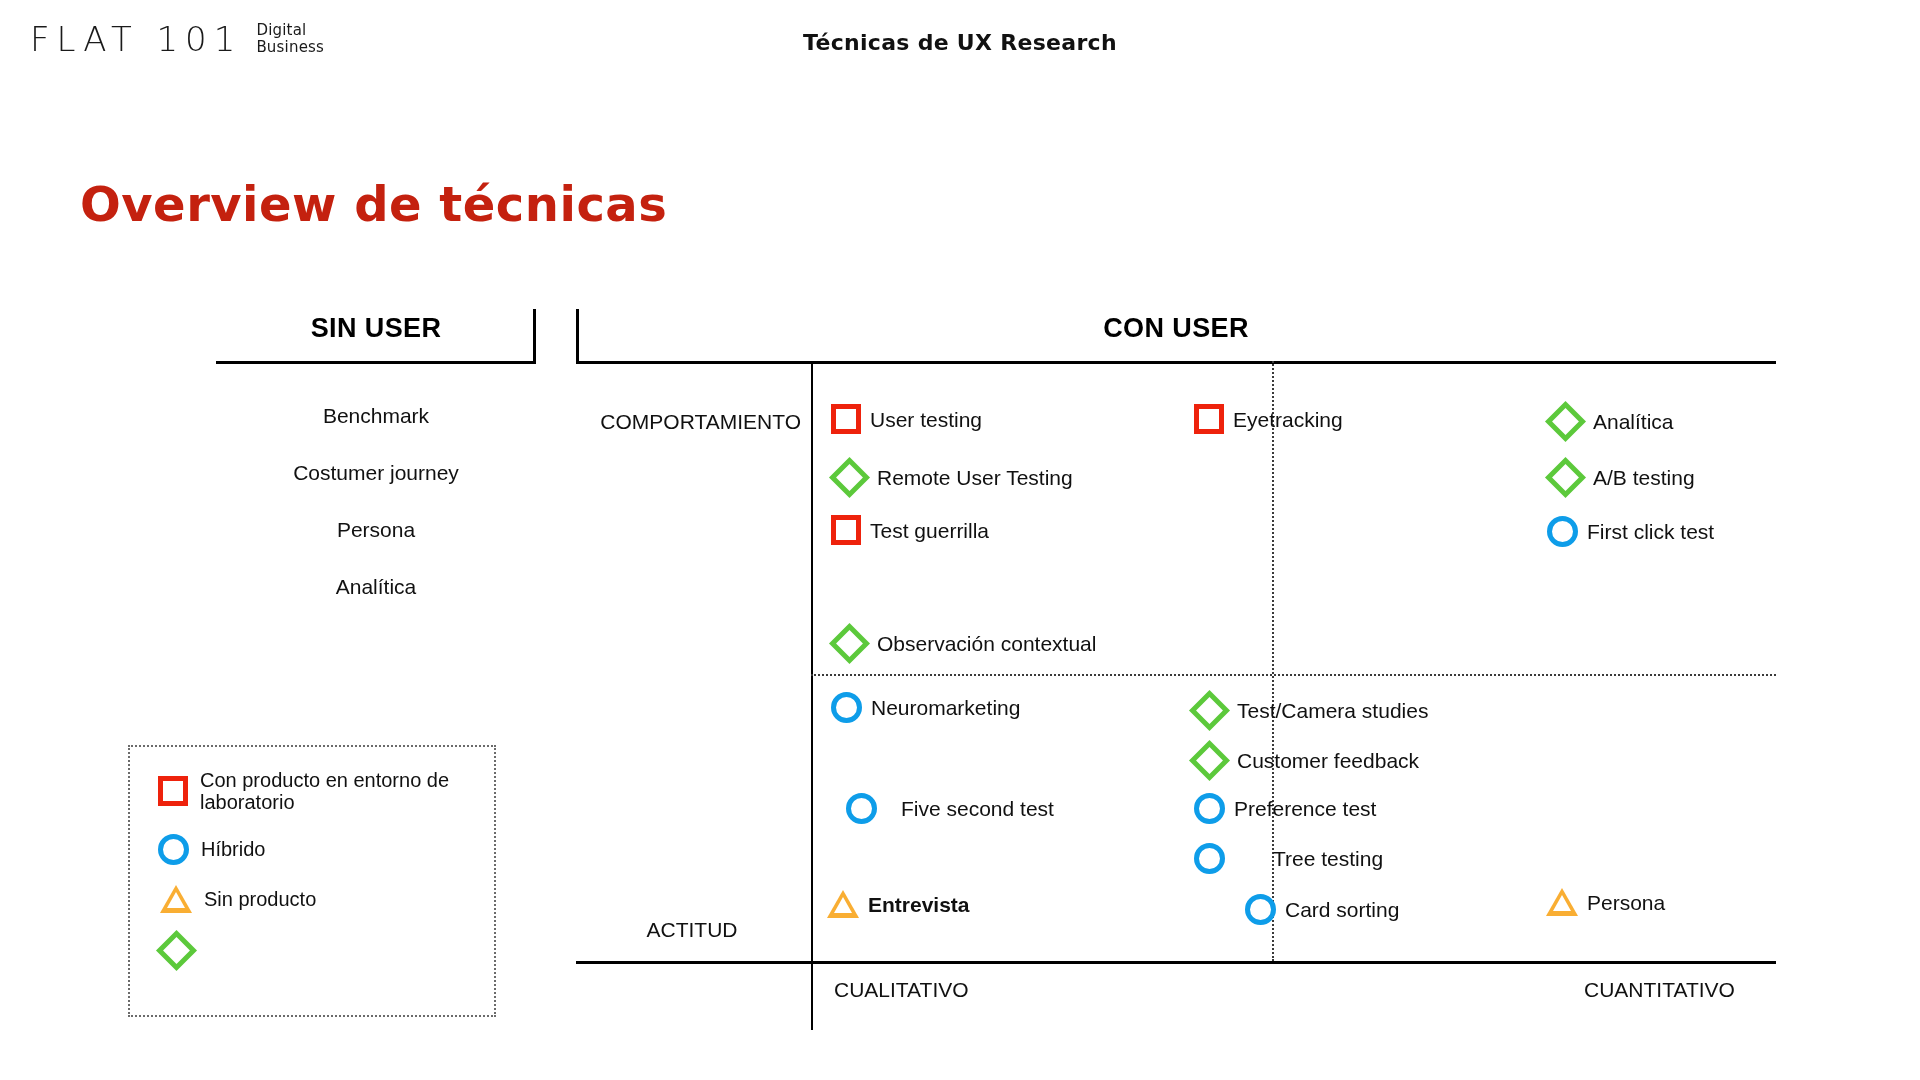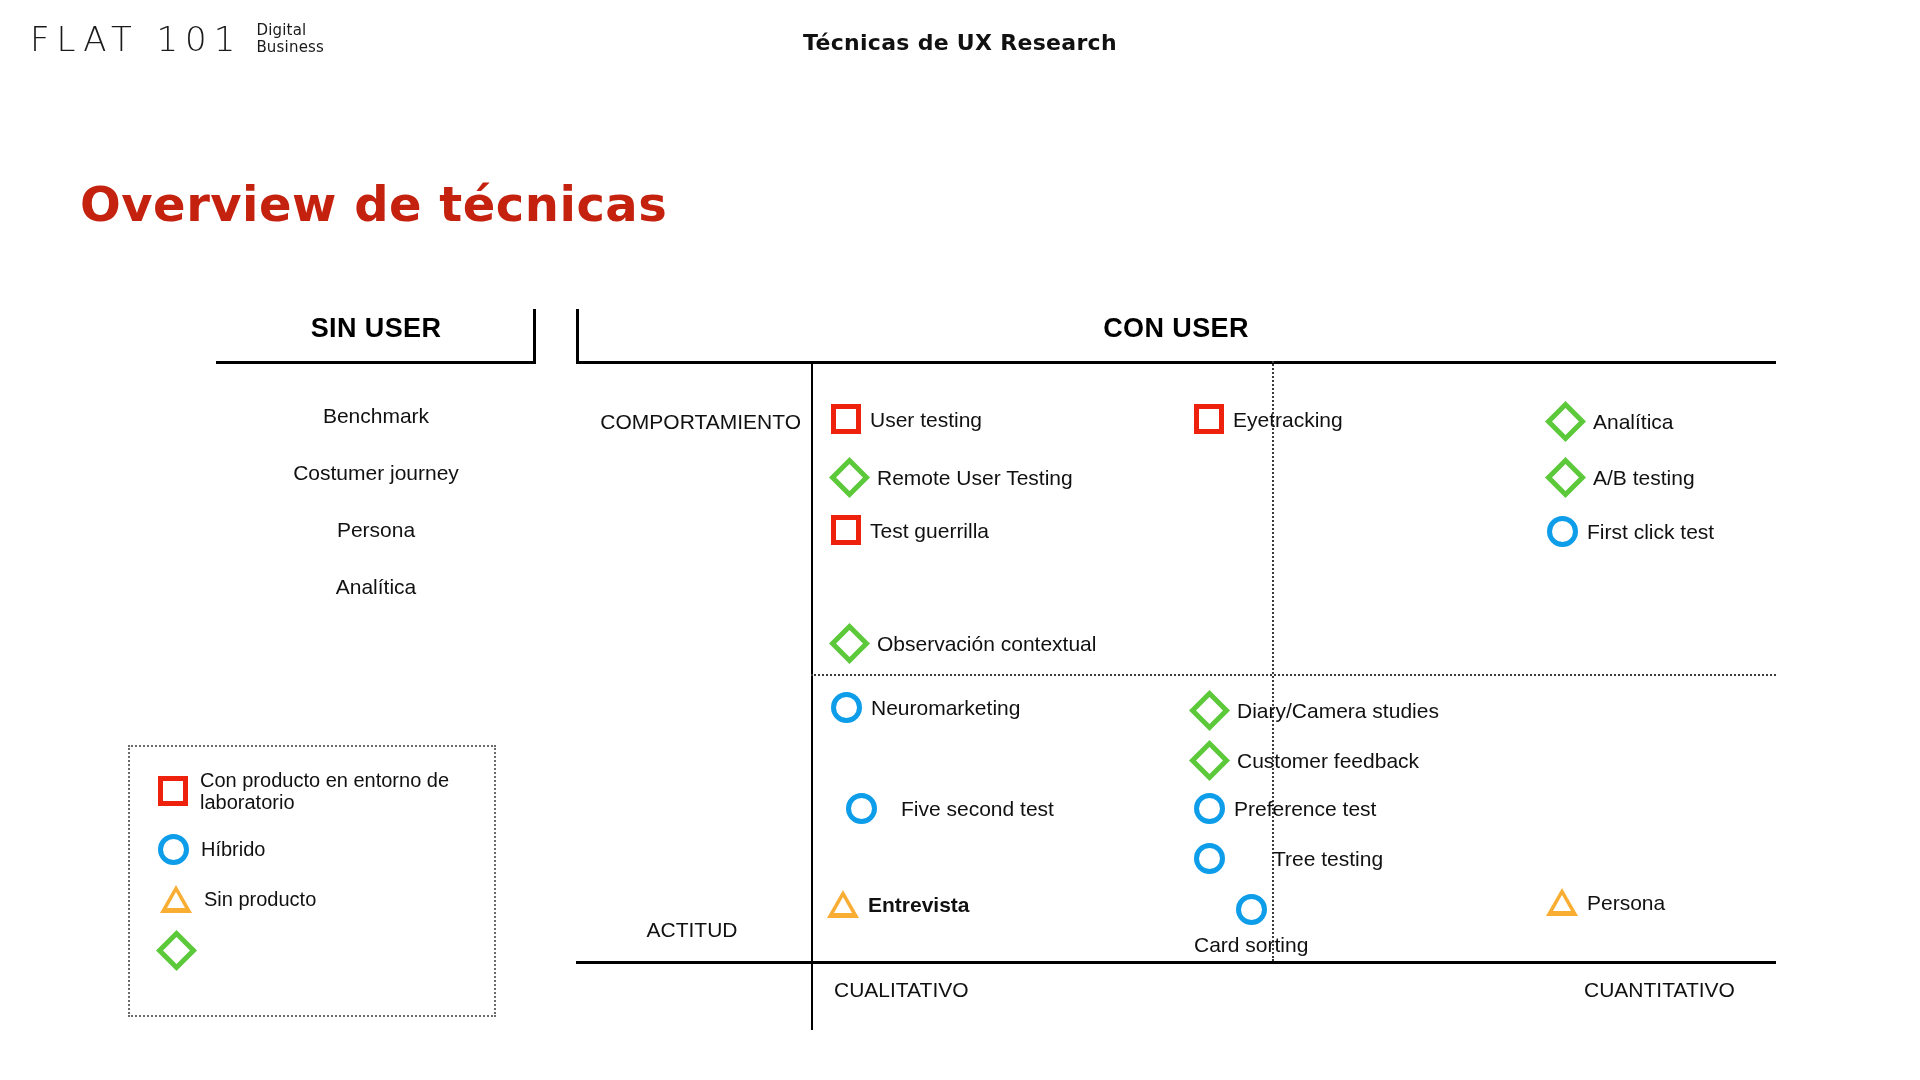--- a/index.html
+++ b/index.html
@@ -297,35 +297,35 @@
     <div class="tech" style="left: 846px; top: 793px; gap: 24px;">
       <span class="mk mk-circle" style="border-color: rgb(14, 157, 233);"></span>
       <span class="tech-label">Five second test</span>
     </div>
     <div class="tech is-highlighted" style="left: 827px; top: 890px;">
       <span class="mk mk-triangle" style="border-bottom-color: rgb(249, 174, 51);"></span>
       <span class="tech-label">Entrevista</span>
     </div>
     <div class="tech" style="left: 1191px; top: 693px;">
       <span class="mk mk-diamond" style="border-color: rgb(92, 201, 59);"></span>
-      <span class="tech-label">Diary/Camera studies</span>
+      <span class="tech-label">Test/Camera studies</span>
     </div>
     <div class="tech" style="left: 1191px; top: 743px;">
       <span class="mk mk-diamond" style="border-color: rgb(92, 201, 59);"></span>
       <span class="tech-label">Customer feedback</span>
     </div>
     <div class="tech" style="left: 1194px; top: 793px;">
       <span class="mk mk-circle" style="border-color: rgb(14, 157, 233);"></span>
       <span class="tech-label">Preference test</span>
     </div>
     <div class="tech" style="left: 1194px; top: 843px; gap: 48px;">
       <span class="mk mk-circle" style="border-color: rgb(14, 157, 233);"></span>
       <span class="tech-label">Tree testing</span>
     </div>
-    <div class="tech" style="left: 1194px; top: 894px; flex-direction: column;">
+    <div class="tech" style="left: 1245px; top: 894px;">
       <span class="mk mk-circle" style="border-color: rgb(14, 157, 233);"></span>
       <span class="tech-label">Card sorting</span>
     </div>
     <div class="tech" style="left: 1546px; top: 888px;">
       <span class="mk mk-triangle" style="border-bottom-color: rgb(249, 174, 51);"></span>
       <span class="tech-label">Persona</span>
     </div>
   </div>
 
 <div class="legend">

